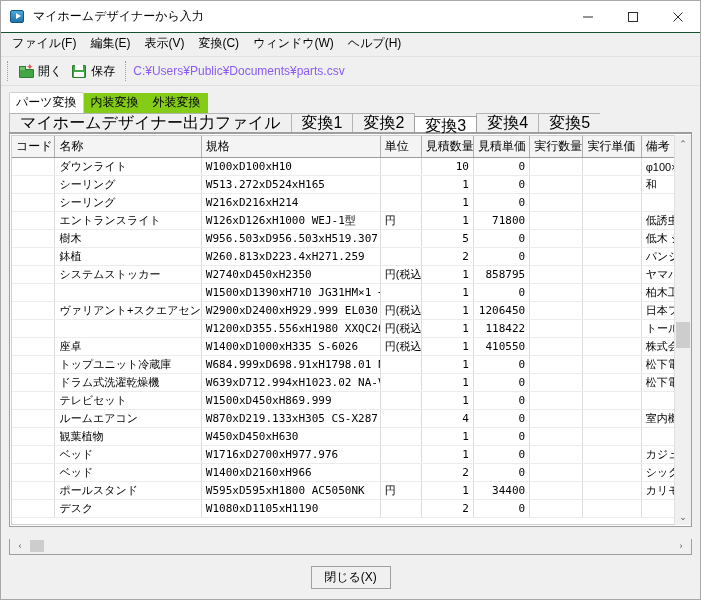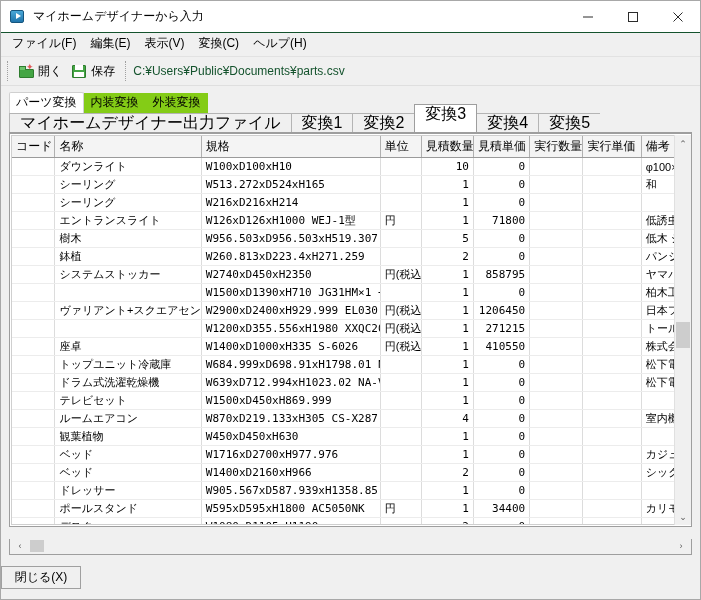--- a/index.html
+++ b/index.html
@@ -146,21 +146,21 @@
     position:absolute; left:3px; top:9px; width:10px; height:5px;
     background:#efefef; box-sizing:border-box;
   }
   .tb-sep {
     width:1px; height:20px;
     border-left:1px dotted #a0a0a0;
     margin: 0 6px 0 4px;
     flex:0 0 auto;
   }
   .tb-path {
-    font-size: 12px; color:#14532d; white-space:nowrap;
+    font-size: 12px; color:#8b5cf6; white-space:nowrap;
     flex: 1 1 auto;
   }
   .tb-underrule {
     height:1px; background:#dfdfdf; flex:0 0 auto;
   }
 
   
   .outer-tabs {
     display: flex;
     align-items: flex-end;
@@ -205,21 +205,21 @@
     white-space: nowrap;
     background: #f0f0f0;
     border: 1px solid #b4b4b4;
     border-bottom: none;
     box-sizing: border-box;
     height: 19px;
     margin-right: -1px;
   }
   .itab.active {
     background: #ffffff;
-    height: 28px;
+    height: 16px;
     border-color: #9e9e9e;
     position: relative;
     z-index: 2;
   }
   .itab-filler {
     flex: 1 1 auto;
     height: 19px;
     background: #f0f0f0;
     border-bottom: none;
   }
@@ -329,21 +329,21 @@
     width: 14px; height: 12px;
     background: #cdcdcd;
   }
 
   
   .bottombar {
     height: 44px;
     background: #f0f0f0;
     display: flex;
     align-items: center;
-    justify-content: flex-start;
+    justify-content: center;
     flex: 0 0 auto;
   }
   .close-btn {
     min-width: 80px;
     height: 23px;
     background: #f0f0f0;
     border: 1px solid #a0a0a0;
     font-size: 12px;
     color: #000;
     display: flex; align-items: center; justify-content: center;
@@ -381,20 +381,21 @@
           </svg>
       </div>
     </div>
   </div>
 
   <div class="menubar">
     <div class="menuitem">ファイル(F)</div>
     <div class="menuitem">編集(E)</div>
     <div class="menuitem">表示(V)</div>
     <div class="menuitem">変換(C)</div>
+    <div class="menuitem">ウィンドウ(W)</div>
     <div class="menuitem">ヘルプ(H)</div>
   </div>
 
   <div class="toolbar">
     <div class="tb-grip"></div>
     <div class="tb-btn">
       <span class="tb-ico ico-open">
         <span class="body"></span>
           <span class="flap"></span>
           <span class="star">✦</span>
@@ -556,21 +557,21 @@
               <td class="num"></td>
               <td class="num"></td>
               <td class="jp">日本フクラ材</td>
             </tr>
             <tr>
               <td></td>
               <td class="jp"></td>
               <td>W1200xD355.556xH1980 XXQC20ARHFH</td>
               <td class="jp">円(税込</td>
               <td class="num">1</td>
-              <td class="num">271215</td>
+              <td class="num">118422</td>
               <td class="num"></td>
               <td class="num"></td>
               <td class="jp">トールプラン(ミドｰ</td>
             </tr>
             <tr>
               <td></td>
               <td class="jp">座卓</td>
               <td>W1400xD1000xH335 S-6026</td>
               <td class="jp">円(税込</td>
               <td class="num">1</td>
@@ -648,31 +649,20 @@
             <tr>
               <td></td>
               <td class="jp">ベッド</td>
               <td>W1400xD2160xH966</td>
               <td class="jp"></td>
               <td class="num">2</td>
               <td class="num">0</td>
               <td class="num"></td>
               <td class="num"></td>
               <td class="jp">シック</td>
-            </tr>
-            <tr>
-              <td></td>
-              <td class="jp">ドレッサー</td>
-              <td>W905.567xD587.939xH1358.85</td>
-              <td class="jp"></td>
-              <td class="num">1</td>
-              <td class="num">0</td>
-              <td class="num"></td>
-              <td class="num"></td>
-              <td class="jp"></td>
             </tr>
             <tr>
               <td></td>
               <td class="jp">ポールスタンド</td>
               <td>W595xD595xH1800 AC5050NK</td>
               <td class="jp">円</td>
               <td class="num">1</td>
               <td class="num">34400</td>
               <td class="num"></td>
               <td class="num"></td>

